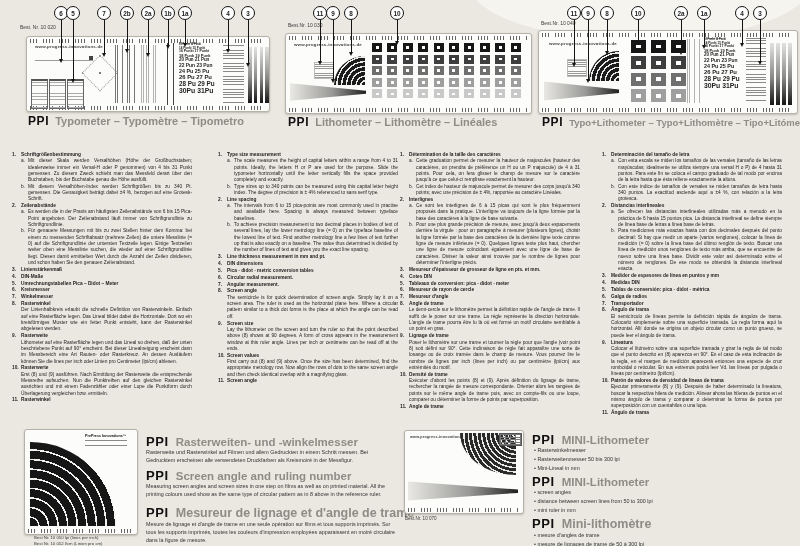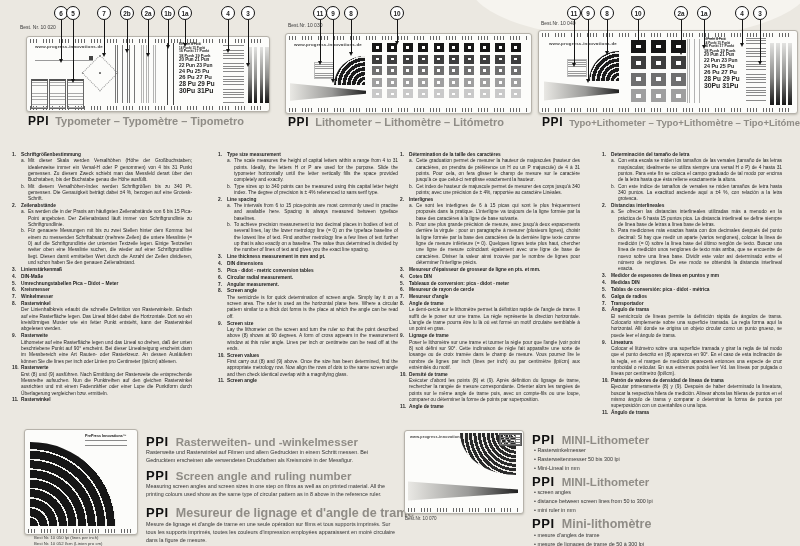--- a/index.html
+++ b/index.html
@@ -338,21 +338,21 @@
             <i></i>
           </div>
           <div class="sq" style="background: rgb(201, 201, 201);">
             <i></i>
           </div>
           <div class="sq" style="background: rgb(201, 201, 201);">
             <i></i>
           </div>
         </div>
     </div>
-    <div class="ptitle" style="left:288px;top:115px"><span class="ppi">PPI</span><span>Lithometer – Lithomètre – Litómetro</span></div>
+    <div class="ptitle" style="left:288px;top:115px"><span class="ppi">PPI</span><span>Lithometer – Lithomètre – Linéales</span></div>
   </div>
 
   <div>
     <div class="callout" style="left:567px">
         <span class="c-circle">11</span>
         <span class="c-line" style="height:44px"></span>
       </div>
     <div class="callout" style="left:581px">
         <span class="c-circle">9</span>
         <span class="c-line" style="height:60px"></span>

